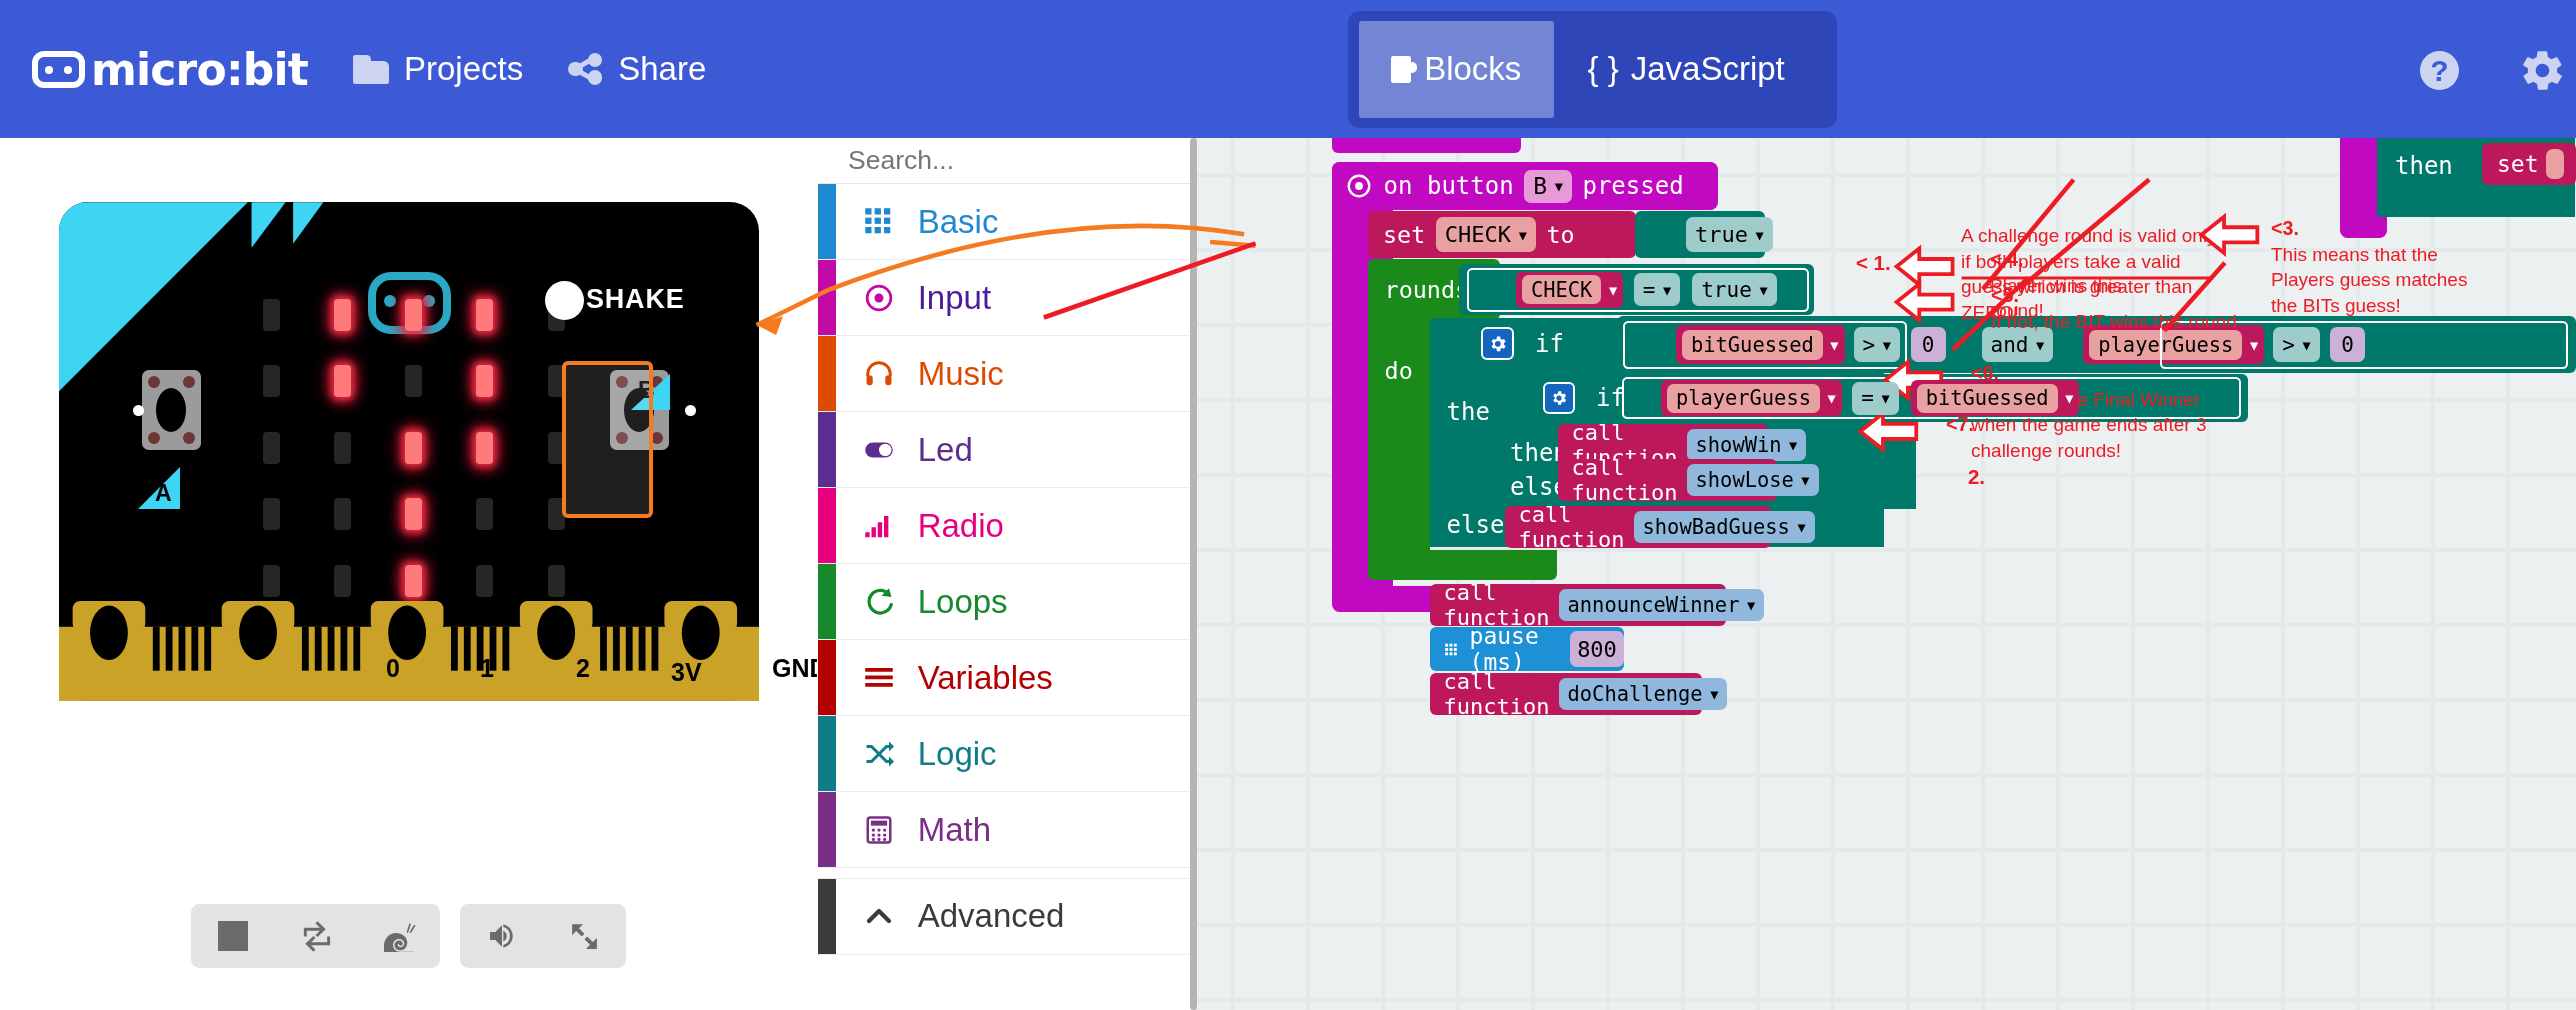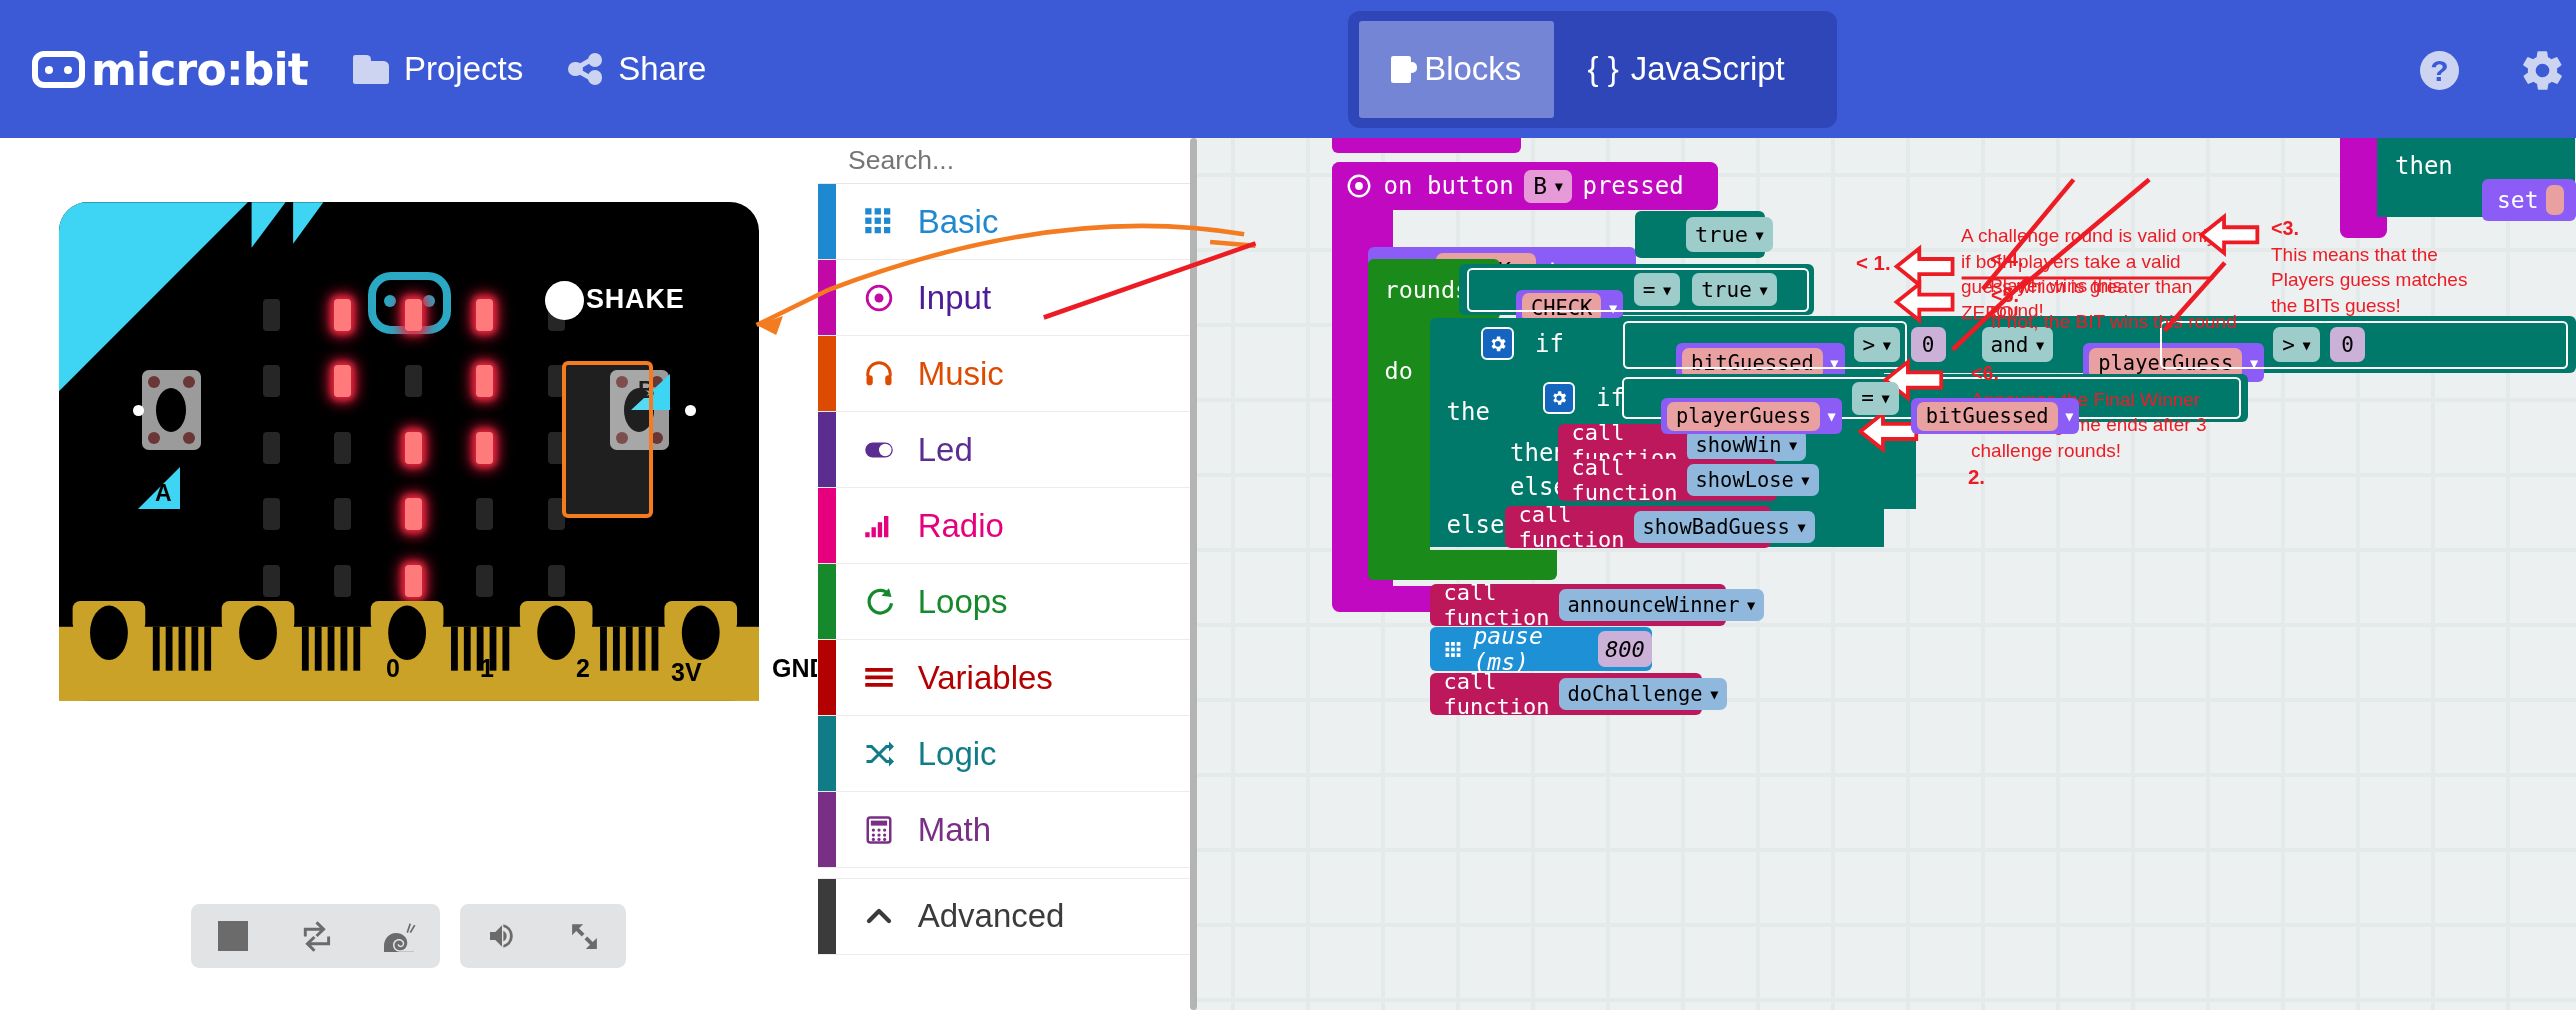--- a/index.html
+++ b/index.html
@@ -128,21 +128,21 @@
   .field { border-radius:6.8px; display:flex; align-items:center;
     padding:0 9px; color:#000; font-family:"DejaVu Sans Mono", monospace; }
   .caret { margin-left:7.6px; font-size:13.6px; }
 
   .note { position:absolute; color:#ed1c24; font-size:19px; line-height:1.35;
     font-family:"Liberation Sans", sans-serif; }
   .note b { font-size:19.7px; }
 
   
   .magenta { background:#c209c2; }
-  .darkred { background:#8b5cf6;margin-top:36px; }
+  .darkred { background:#be185d; }
   .teal { background:#00796b;padding-left:36px; }
   .green  { background:#1a8b1a; }
   .blue   { background:#be185d; }
   .lblue  { background:#1e90d6; }
 </style>
 </head>
 <body>
 
 <div id="topbar">
   <div class="logo-wrap">
@@ -640,21 +640,21 @@
   </div>
 
   <div class="blk blue" style="left:234px; top:446px; width:296px; height:42px; border-radius:6px;">
     <span style="margin-left:13.6px;font-size:22px">call function</span>
     <span class="field" style="background:#90b8dd;height:32px;margin-left:9px;font-size:20.4px">
       <span>announceWinner</span>
       <span class="caret">▼</span>
     </span>
   </div>
 
-  <div class="blk lblue" style="left:234px; top:489px; width:222px; height:44px; border-radius:6px;font-style:italic;">
+  <div class="blk lblue" style="left:234px; top:489px; width:194px; height:44px; border-radius:6px;">
     <svg style="margin-left:13.6px" width="23" height="23" viewBox="0 0 24 24">
       <g fill="#fff">
           <rect x="2" y="2" width="5" height="5"></rect>
           <rect x="9.5" y="2" width="5" height="5"></rect>
           <rect x="17" y="2" width="5" height="5"></rect>
       <rect x="2" y="9.5" width="5" height="5"></rect>
           <rect x="9.5" y="9.5" width="5" height="5"></rect>
           <rect x="17" y="9.5" width="5" height="5"></rect>
       <rect x="2" y="17" width="5" height="5"></rect>
           <rect x="9.5" y="17" width="5" height="5"></rect>

